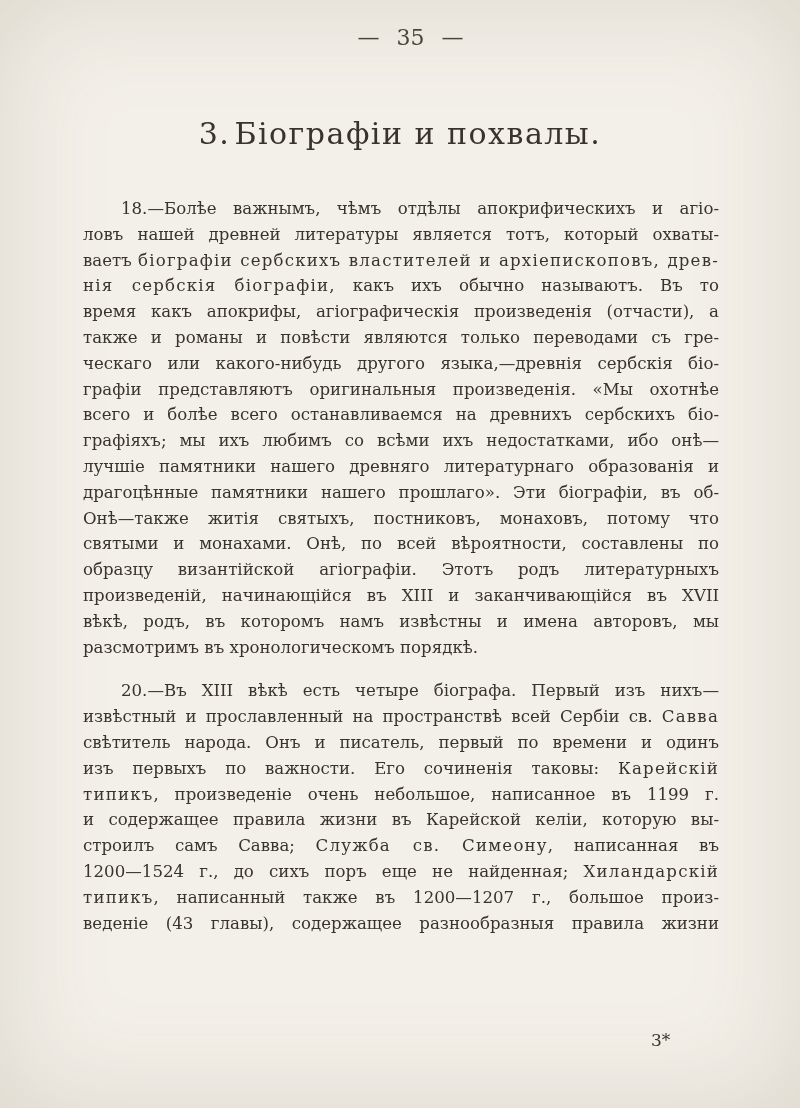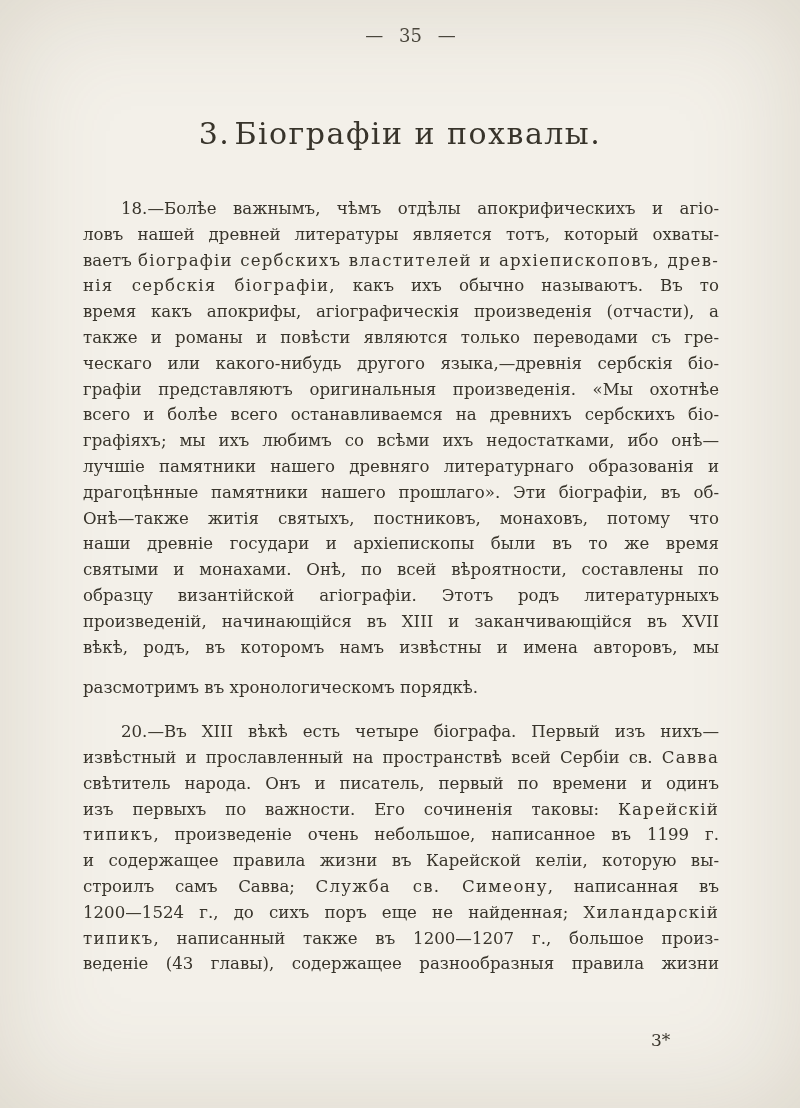--- a/index.html
+++ b/index.html
@@ -19,21 +19,21 @@
     height:1108px;
     background:var(--paper);
     color:var(--ink);
     overflow:hidden;
     box-shadow:inset 0 0 110px rgba(130,115,85,0.20);
   }
   .page-number{
     position:absolute;
     top:25px;left:0;right:0;
     text-align:center;
-    font-size:18px;
+    font-size:22px;
     word-spacing:10px;
     color:var(--muted);
     margin-left:21px;
   }
   .heading{
     position:absolute;
     top:116px;left:0;right:0;
     text-align:center;
     font-size:30px;
     font-weight:400;
@@ -50,21 +50,21 @@
     line-height:25.8px;
   }
   .para{margin:0;}
   .para + .para{margin-top:18px;}
   .line{
     display:block;
     text-align:justify;
     text-align-last:justify;
   }
   .line.first{text-indent:38px;}
-  .line.noj{text-align-last:left;margin-top:15px;}
+  .line.noj{text-align-last:left;}
   .seg.spaced{letter-spacing:1.2px;}
   .signature{
     position:absolute;
     top:1030px;
     left:651px;
     font-size:17px;
     color:var(--ink);
   }
 </style>
 </head>
@@ -83,21 +83,20 @@
         <span class="line"><span class="seg spaced">нія сербскія біографіи,</span><span class="seg"> какъ ихъ обычно называютъ. Въ то</span></span>
         <span class="line"><span class="seg">время какъ апокрифы, агіографическія произведенія (отчасти), а</span></span>
         <span class="line"><span class="seg">также и романы и повѣсти являются только переводами съ гре-</span></span>
         <span class="line"><span class="seg">ческаго или какого-нибудь другого языка,—древнія сербскія біо-</span></span>
         <span class="line"><span class="seg">графіи представляютъ оригинальныя произведенія. «Мы охотнѣе</span></span>
         <span class="line"><span class="seg">всего и болѣе всего останавливаемся на древнихъ сербскихъ біо-</span></span>
         <span class="line"><span class="seg">графіяхъ; мы ихъ любимъ со всѣми ихъ недостатками, ибо онѣ—</span></span>
         <span class="line"><span class="seg">лучшіе памятники нашего древняго литературнаго образованія и</span></span>
         <span class="line"><span class="seg">драгоцѣнные памятники нашего прошлаго». Эти біографіи, въ об-</span></span>
         <span class="line"><span class="seg">Онѣ—также житія святыхъ, постниковъ, монаховъ, потому что</span></span>
-        <span class="line"><span class="seg">наши древніе государи и архіепископы были въ то же время</span></span>
         <span class="line"><span class="seg">святыми и монахами. Онѣ, по всей вѣроятности, составлены по</span></span>
         <span class="line"><span class="seg">образцу византійской агіографіи. Этотъ родъ литературныхъ</span></span>
         <span class="line"><span class="seg">произведеній, начинающійся въ XIII и заканчивающійся въ XVII</span></span>
         <span class="line"><span class="seg">вѣкѣ, родъ, въ которомъ намъ извѣстны и имена авторовъ, мы</span></span>
         <span class="line noj"><span class="seg">разсмотримъ въ хронологическомъ порядкѣ.</span></span>
       </p>
       <p class="para">
         <span class="line first"><span class="seg">20.—Въ XIII вѣкѣ есть четыре біографа. Первый изъ нихъ—</span></span>
         <span class="line"><span class="seg">извѣстный и прославленный на пространствѣ всей Сербіи св. </span><span class="seg spaced">Савва</span></span>
         <span class="line"><span class="seg">свѣтитель народа. Онъ и писатель, первый по времени и одинъ</span></span>

